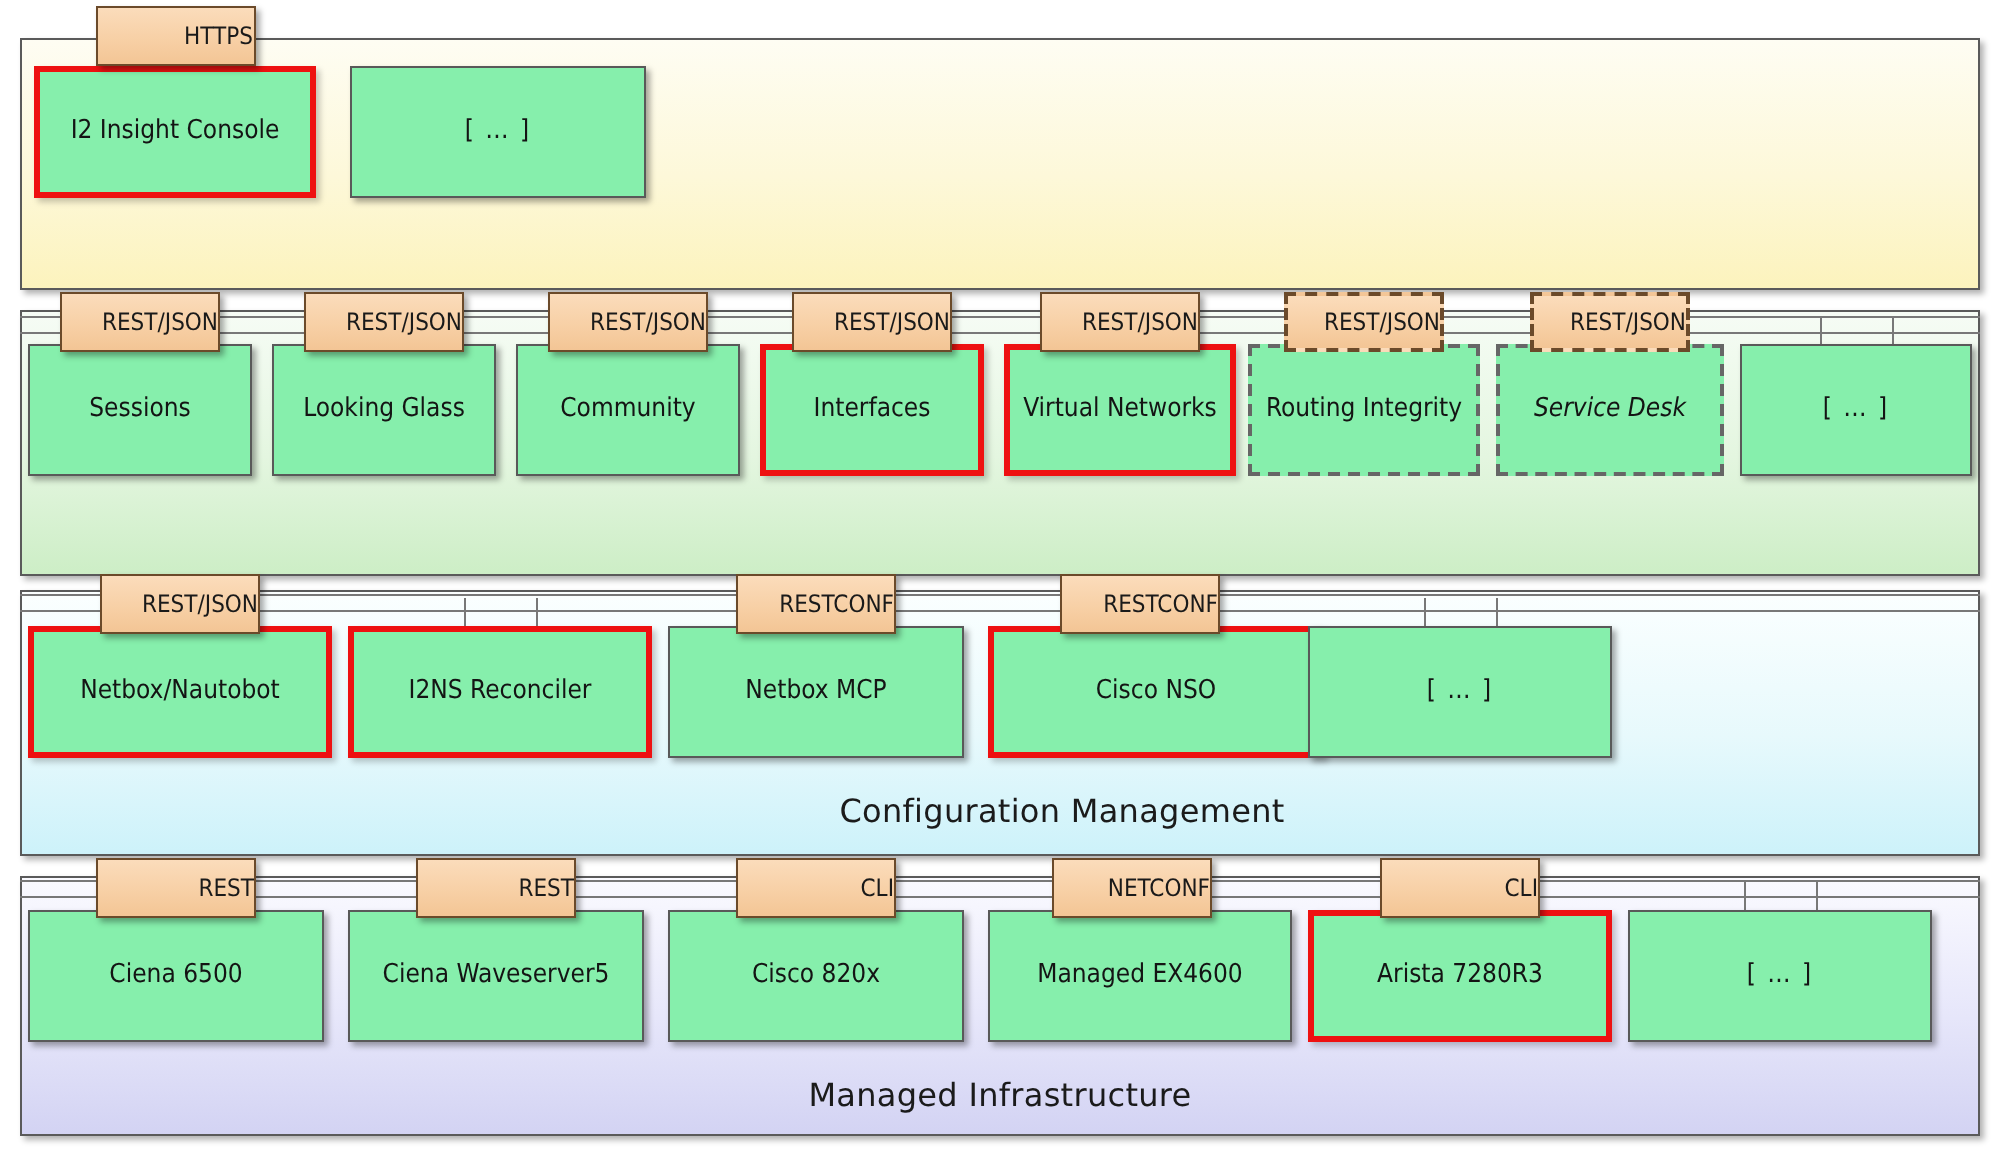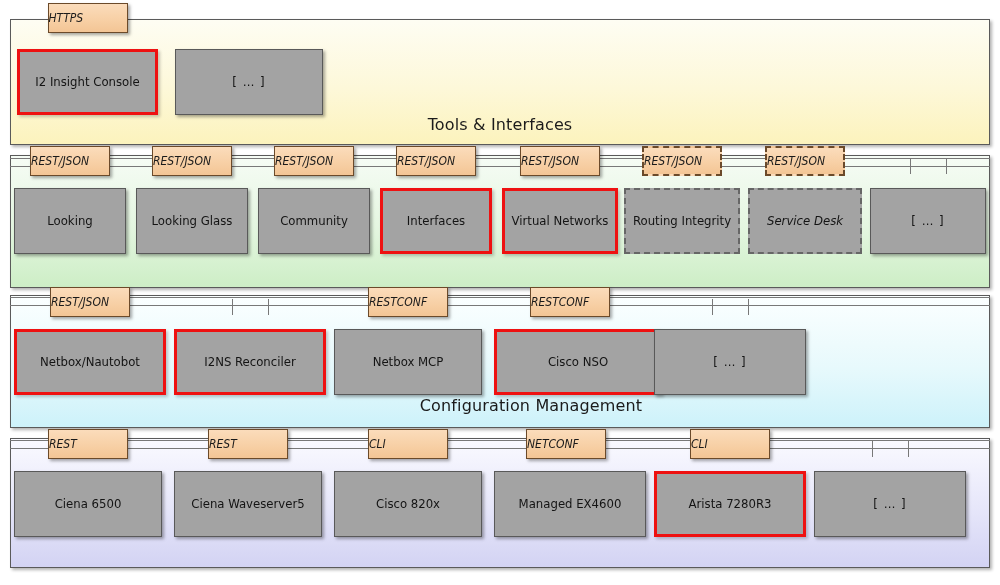--- a/index.html
+++ b/index.html
@@ -75,27 +75,26 @@
   .stub {
     position: absolute;
     width: 1px;
     background: #787878;
   }
 
   
   .node {
     position: absolute;
     box-sizing: border-box;
-    background: #a3a3a3;
+    background: #86efac;
     border: 1px solid #595959;
     box-shadow: 2px 2px 3px rgba(0,0,0,0.35);
     display: flex;
     align-items: center;
     justify-content: center;
-    margin-top: 16px;
   }
   .node .node-label {
     font-family: "DejaVu Sans Condensed", "DejaVu Sans", sans-serif;
     font-size: 13px;
     color: #141414;
     text-align: center;
     line-height: 1.1;
     padding: 0 4px;
     white-space: nowrap;
   }
@@ -114,23 +113,22 @@
   
   .tab {
     position: absolute;
     box-sizing: border-box;
     height: 30px;
     background: linear-gradient(to bottom, #fbdcbb 0%, #f7cfa4 60%, #f3c595 100%);
     border: 1px solid #6b4a2a;
     box-shadow: 2px 2px 3px rgba(0,0,0,0.35);
     display: flex;
     align-items: center;
-    justify-content: flex-start;
+    justify-content: flex-end;
     z-index: 6;
-    font-style: italic;
   }
   .tab .tab-label {
     font-family: "DejaVu Sans Condensed", "DejaVu Sans", sans-serif;
     font-size: 12px;
     color: #1a1a1a;
     white-space: nowrap;
   }
   .tab.dashed {
     border: 2px dashed #6b4a2a;
     box-shadow: none;
@@ -139,41 +137,41 @@
 </head>
 <body>
 
 <div id="diagram">
 
   <div class="band band-1"></div>
   <div class="band band-2"></div>
   <div class="band band-3"></div>
   <div class="band band-4"></div>
 
-  <div class="band-label bl-1">Tools &amp; Interfaces</div>
   <div class="band-label bl-3">Configuration Management</div>
+  <div class="band-label bl-4">Managed Infrastructure</div>
 
   <div class="bus bus-2"></div>
   <div class="bus bus-3"></div>
   <div class="bus bus-4"></div>
 
   <div id="layer-nodes">
       <div class="node highlight" style="left: 17px; top: 33px; width: 141px; height: 66px;">
         <span class="node-label">I2 Insight Console</span>
       </div>
       <div class="tab" style="left: 47.5px; top: 3px; width: 80px;">
         <span class="tab-label">HTTPS</span>
       </div>
       <div class="node placeholder" style="left: 175px; top: 33px; width: 148px; height: 66px;">
         <span class="node-label">[ … ]</span>
       </div>
       <div class="stub" style="left: 52px; top: 158px; height: 16px;"></div>
       <div class="stub" style="left: 88px; top: 158px; height: 16px;"></div>
       <div class="node" style="left: 14px; top: 172px; width: 112px; height: 66px;">
-        <span class="node-label">Looking</span>
+        <span class="node-label">Sessions</span>
       </div>
       <div class="tab" style="left: 30px; top: 146px; width: 80px;">
         <span class="tab-label">REST/JSON</span>
       </div>
       <div class="stub" style="left: 174px; top: 158px; height: 16px;"></div>
       <div class="stub" style="left: 210px; top: 158px; height: 16px;"></div>
       <div class="node" style="left: 136px; top: 172px; width: 112px; height: 66px;">
         <span class="node-label">Looking Glass</span>
       </div>
       <div class="tab" style="left: 152px; top: 146px; width: 80px;">

